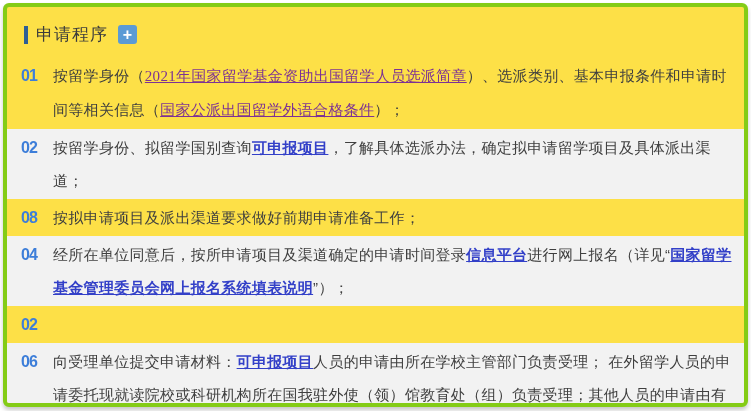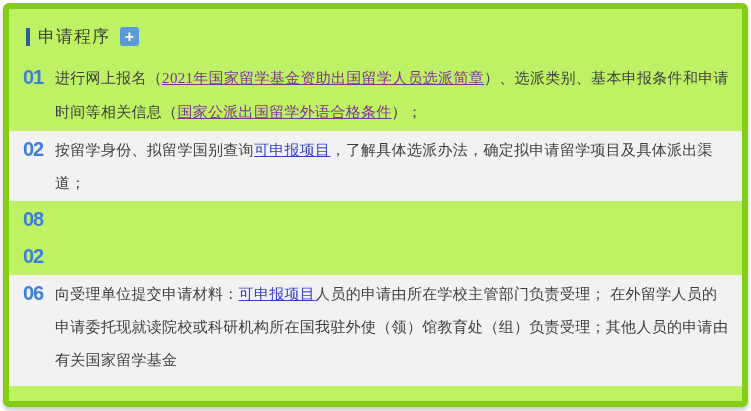--- a/index.html
+++ b/index.html
@@ -14,22 +14,22 @@
   *{box-sizing:border-box;}
   html,body{margin:0;padding:0;}
   body{
     width:751px;height:411px;overflow:hidden;background:#fff;
     font-family:"Liberation Sans","DejaVu Sans",sans-serif;
     color:var(--bodytext);
   }
   .panel{
     margin:3px 3px 0 3px;
     height:404px;
-    background:#bef264;
-    border:6px solid #84cc16;
+    background:#fde047;
+    border:4px solid #84cc16;
     border-radius:6px;
     box-shadow:0 3px 4px rgba(0,0,0,.22);
     overflow:hidden;
   }
   .panel-header{
     display:flex;align-items:center;
     padding:16px 16px 11px 17px;
     gap:8px;
   }
   .title-bar{
@@ -53,49 +53,54 @@
     letter-spacing:.3px;
   }
   .item.zebra{background:var(--zebra);}
   .item:last-child{padding-bottom:10px;}
   .num{
     flex:0 0 auto;
     width:27px;
     margin-right:5px;
     color:var(--accent);
     font-weight:bold;
-    font-size:20px;
+    font-size:16px;
     letter-spacing:-1px;
     line-height:33px;
   }
   .text{flex:1;}
   a.seg-link{text-decoration:underline;cursor:pointer;}
-  a.seg-link.normal{color:var(--linkblue);}
+  a.seg-link.normal{color:var(--linkblue);font-weight:bold;}
   a.seg-link.visited{color:var(--visited);font-family:Liberation Serif, serif;}
 </style>
 </head>
 <body>
 
 <div class="panel">
   <div class="panel-header">
     <span class="title-bar"></span>
     <span class="panel-title">申请程序</span>
     <span class="plus-icon">+</span>
   </div>
   <div class="items">
       <div class="item">
         <span class="num">01</span>
-        <div class="text"><span>进行网上报名（</span><a class="seg-link visited">2021年国家留学基金资助出国留学人员选派简章</a><span>）、选派类别、基本申报条件和申请时间等相关信息（</span><a class="seg-link visited">国家公派出国留学外语合格条件</a><span>）；</span></div>
+        <div class="text"><span>按留学身份（</span><a class="seg-link visited">2021年国家留学基金资助出国留学人员选派简章</a><span>）、选派类别、基本申报条件和申请时间等相关信息（</span><a class="seg-link visited">国家公派出国留学外语合格条件</a><span>）；</span></div>
       </div>
       <div class="item zebra">
         <span class="num">02</span>
         <div class="text"><span>按留学身份、拟留学国别查询</span><a class="seg-link normal">可申报项目</a><span>，了解具体选派办法，确定拟申请留学项目及具体派出渠道；</span></div>
       </div>
       <div class="item">
         <span class="num">08</span>
+        <div class="text"><span>按拟申请项目及派出渠道要求做好前期申请准备工作；</span></div>
+      </div>
+      <div class="item zebra">
+        <span class="num">04</span>
+        <div class="text"><span>经所在单位同意后，按所申请项目及渠道确定的申请时间登录</span><a class="seg-link normal">信息平台</a><span>进行网上报名（详见“</span><a class="seg-link normal">国家留学基金管理委员会网上报名系统填表说明</a><span>”）；</span></div>
       </div>
       <div class="item">
         <span class="num">02</span>
       </div>
       <div class="item zebra">
         <span class="num">06</span>
         <div class="text"><span>向受理单位提交申请材料：</span><a class="seg-link normal">可申报项目</a><span>人员的申请由所在学校主管部门负责受理； 在外留学人员的申请委托现就读院校或科研机构所在国我驻外使（领）馆教育处（组）负责受理；其他人员的申请由有关国家留学基金</span></div>
       </div>
     </div>
 </div>

